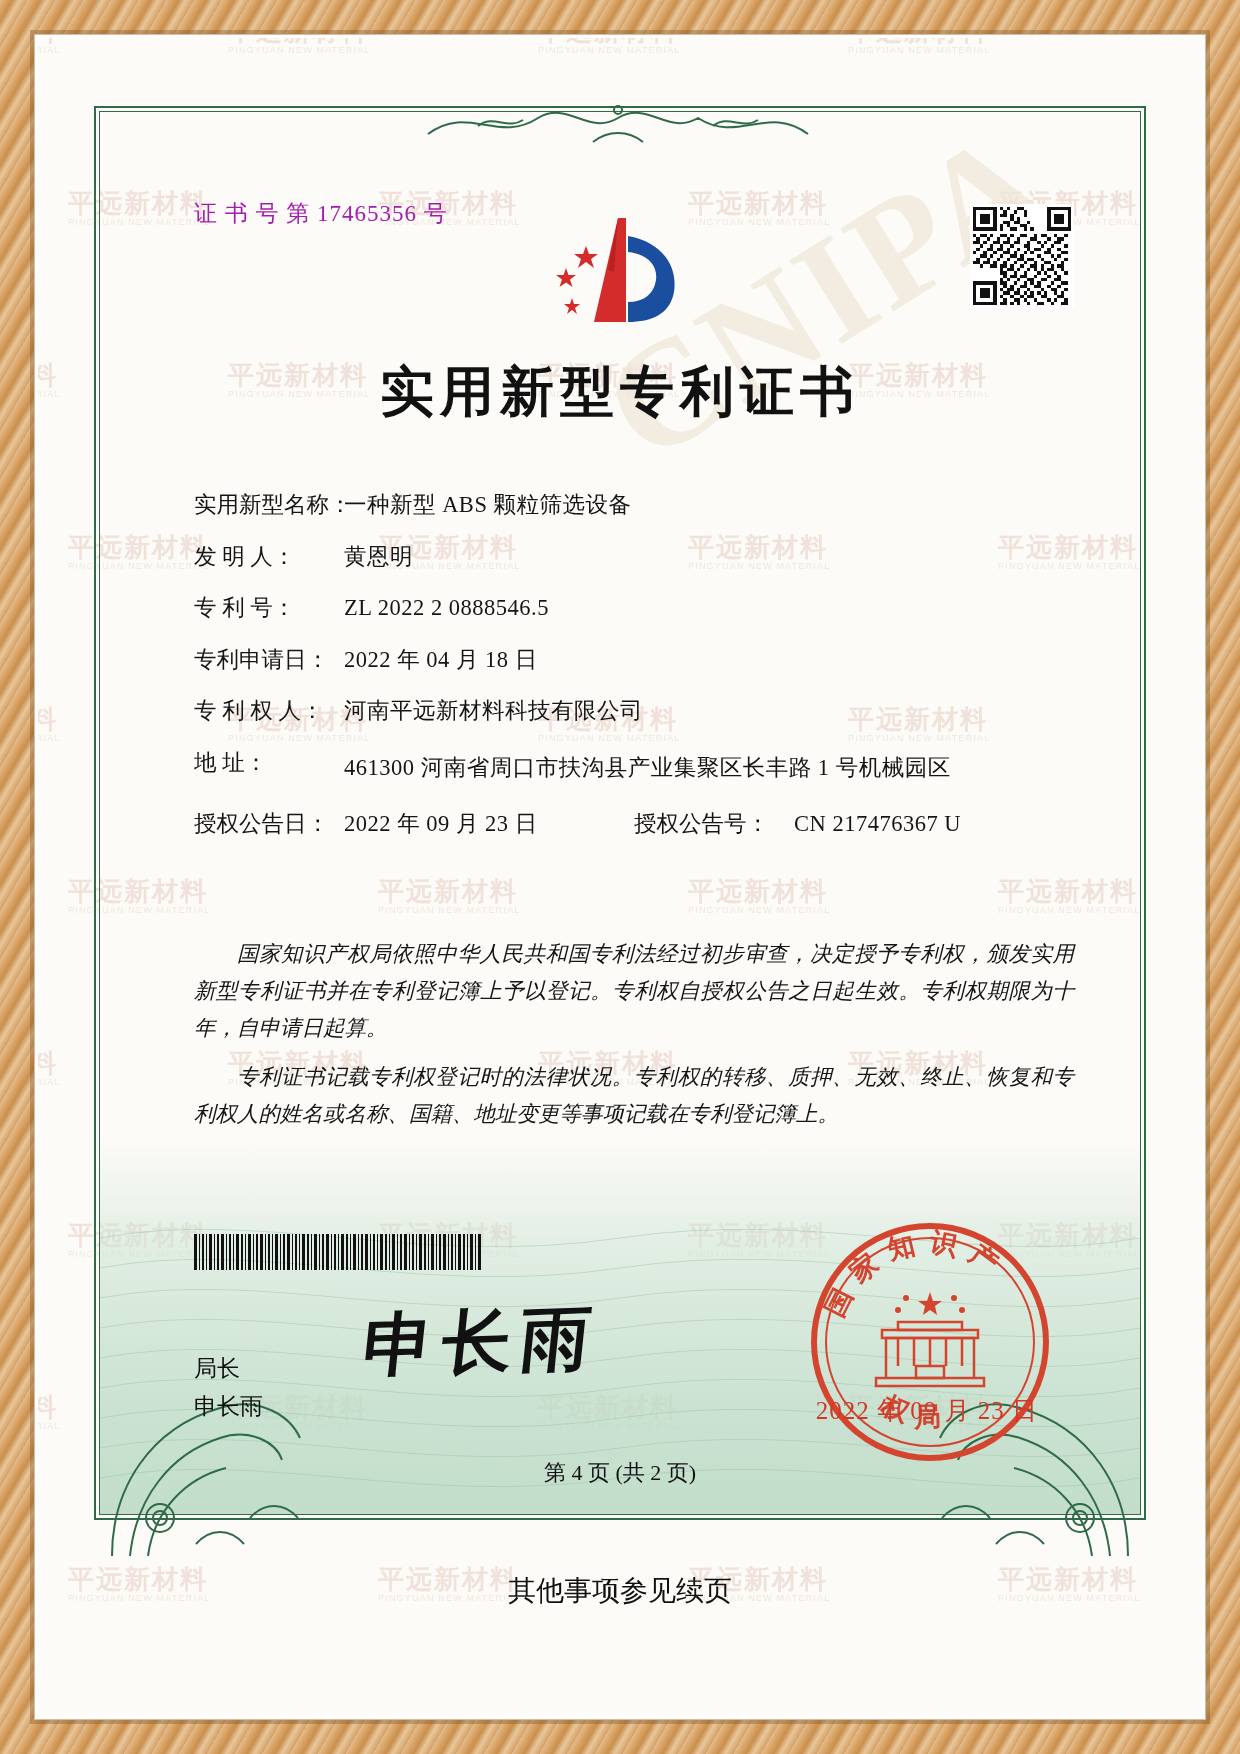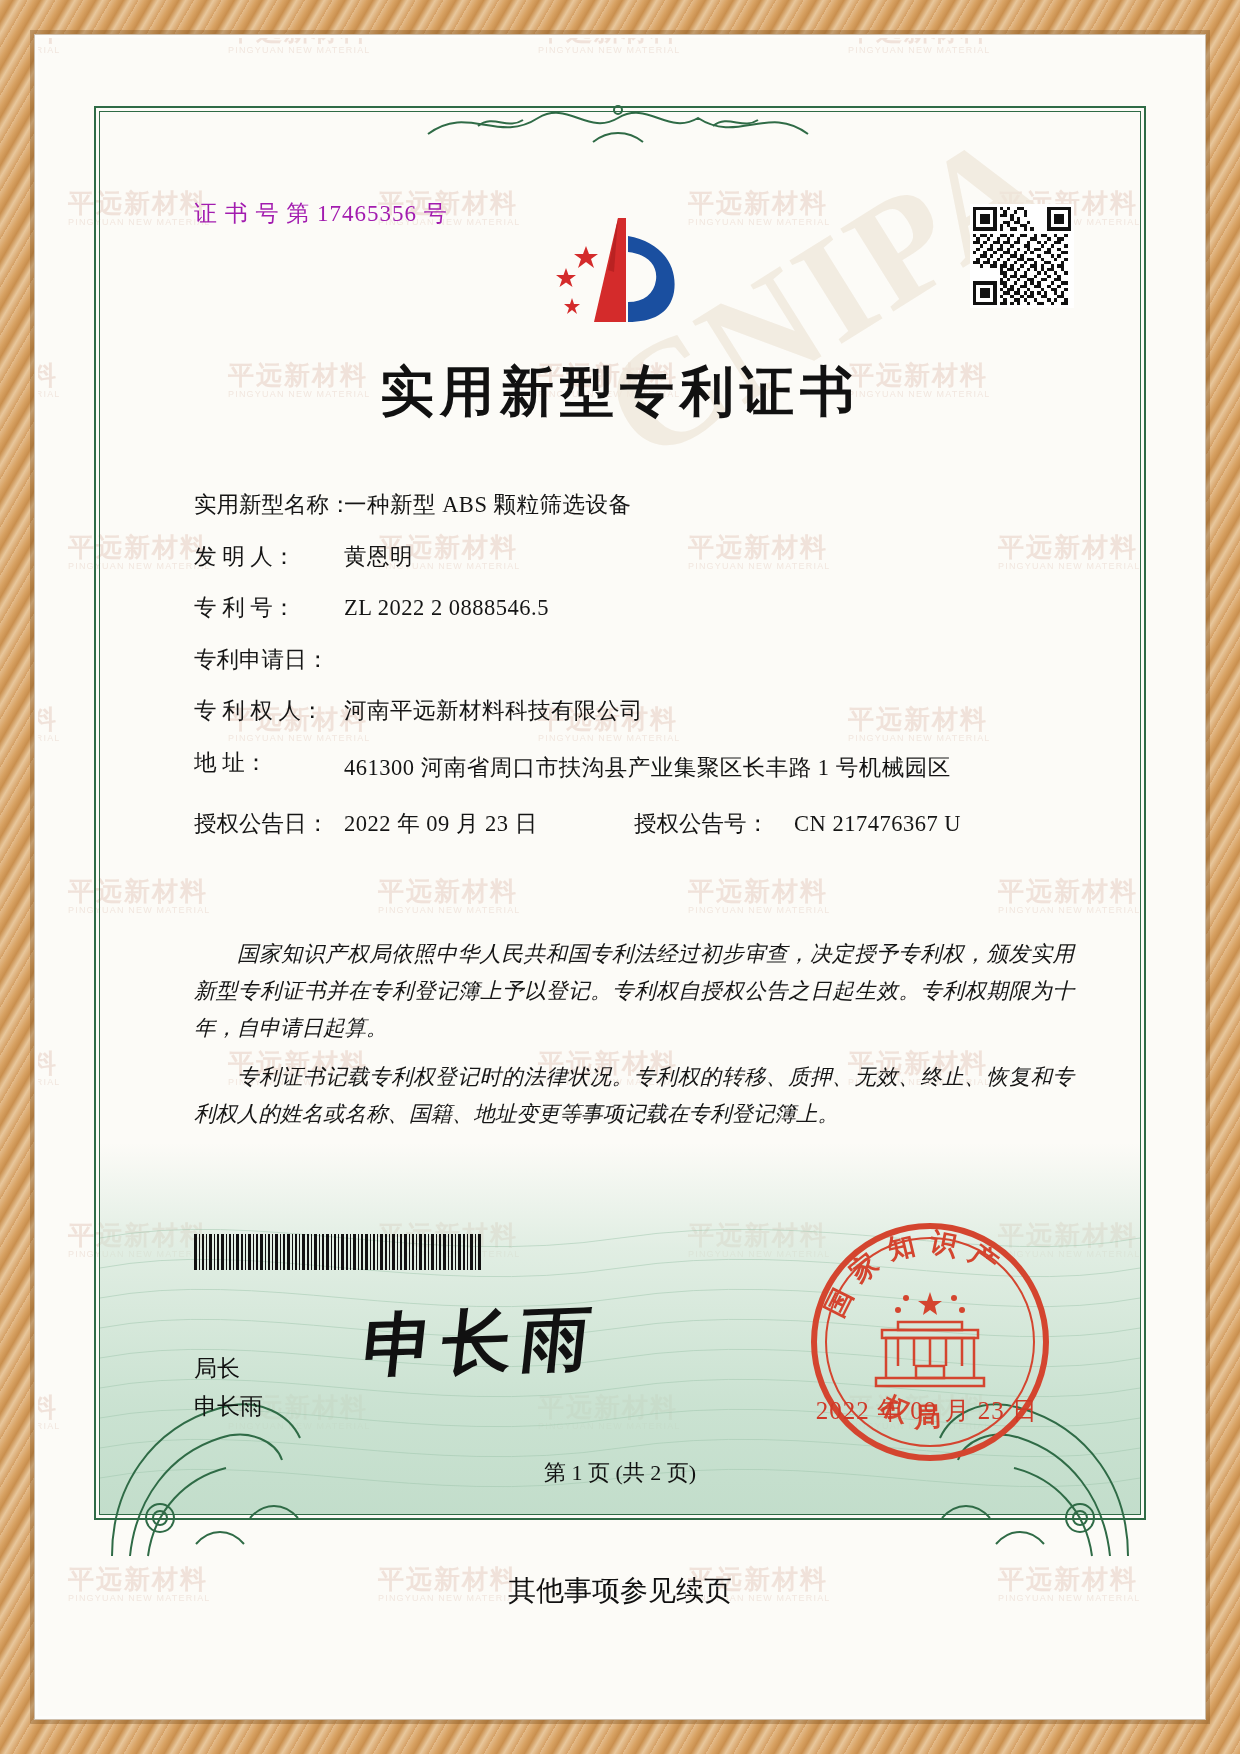--- a/index.html
+++ b/index.html
@@ -772,20 +772,21 @@
           <div class="field-value">黄恩明</div>
         </div>
 
         <div class="field-row">
           <div class="field-label">专 利 号：</div>
           <div class="field-value">ZL 2022 2 0888546.5</div>
         </div>
 
         <div class="field-row">
           <div class="field-label">专利申请日：</div>
+          <div class="field-value">2022 年 04 月 18 日</div>
         </div>
 
         <div class="field-row">
           <div class="field-label">专 利 权 人：</div>
           <div class="field-value">河南平远新材料科技有限公司</div>
         </div>
 
         <div class="field-row">
           <div class="field-label">地        址：</div>
           <div class="field-value addr">461300 河南省周口市扶沟县产业集聚区长丰路 1 号机械园区</div>
@@ -919,19 +920,19 @@
         <g fill="#d4452f">
           <polygon points="124,74 127,83 136,83 129,88 131,97 124,92 117,97 119,88 112,83 121,83"></polygon>
           <circle cx="100" cy="80" r="3"></circle>
             <circle cx="148" cy="80" r="3"></circle>
           <circle cx="92" cy="92" r="3"></circle>
             <circle cx="156" cy="92" r="3"></circle>
         </g>
       </svg>
       <div class="seal-date">2022 年 09 月 23 日</div>
 
-      <div class="page-num">第 1 页 (共 2 页)</div>
+      <div class="page-num">第 4 页 (共 2 页)</div>
     </div>
 
   </div>
 
   <div class="footnote">其他事项参见续页</div>
 </div>
 
 </body></html>

